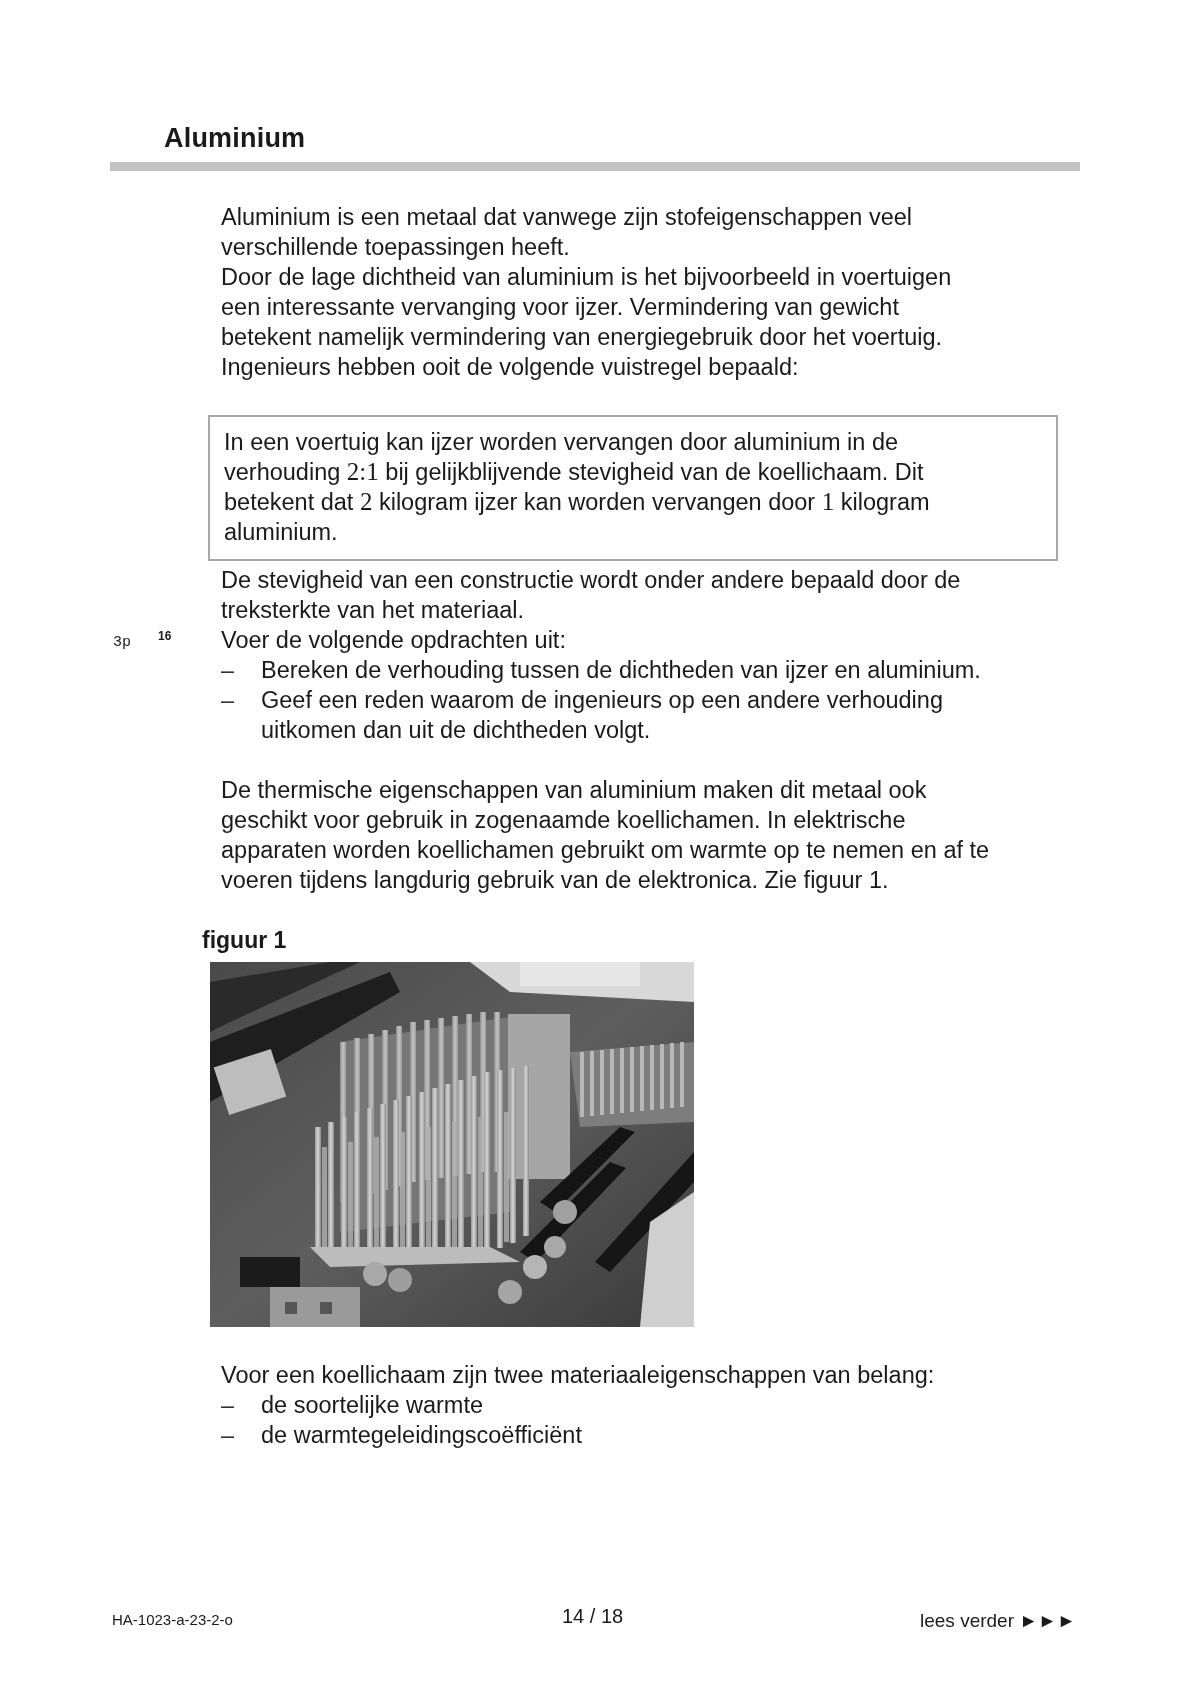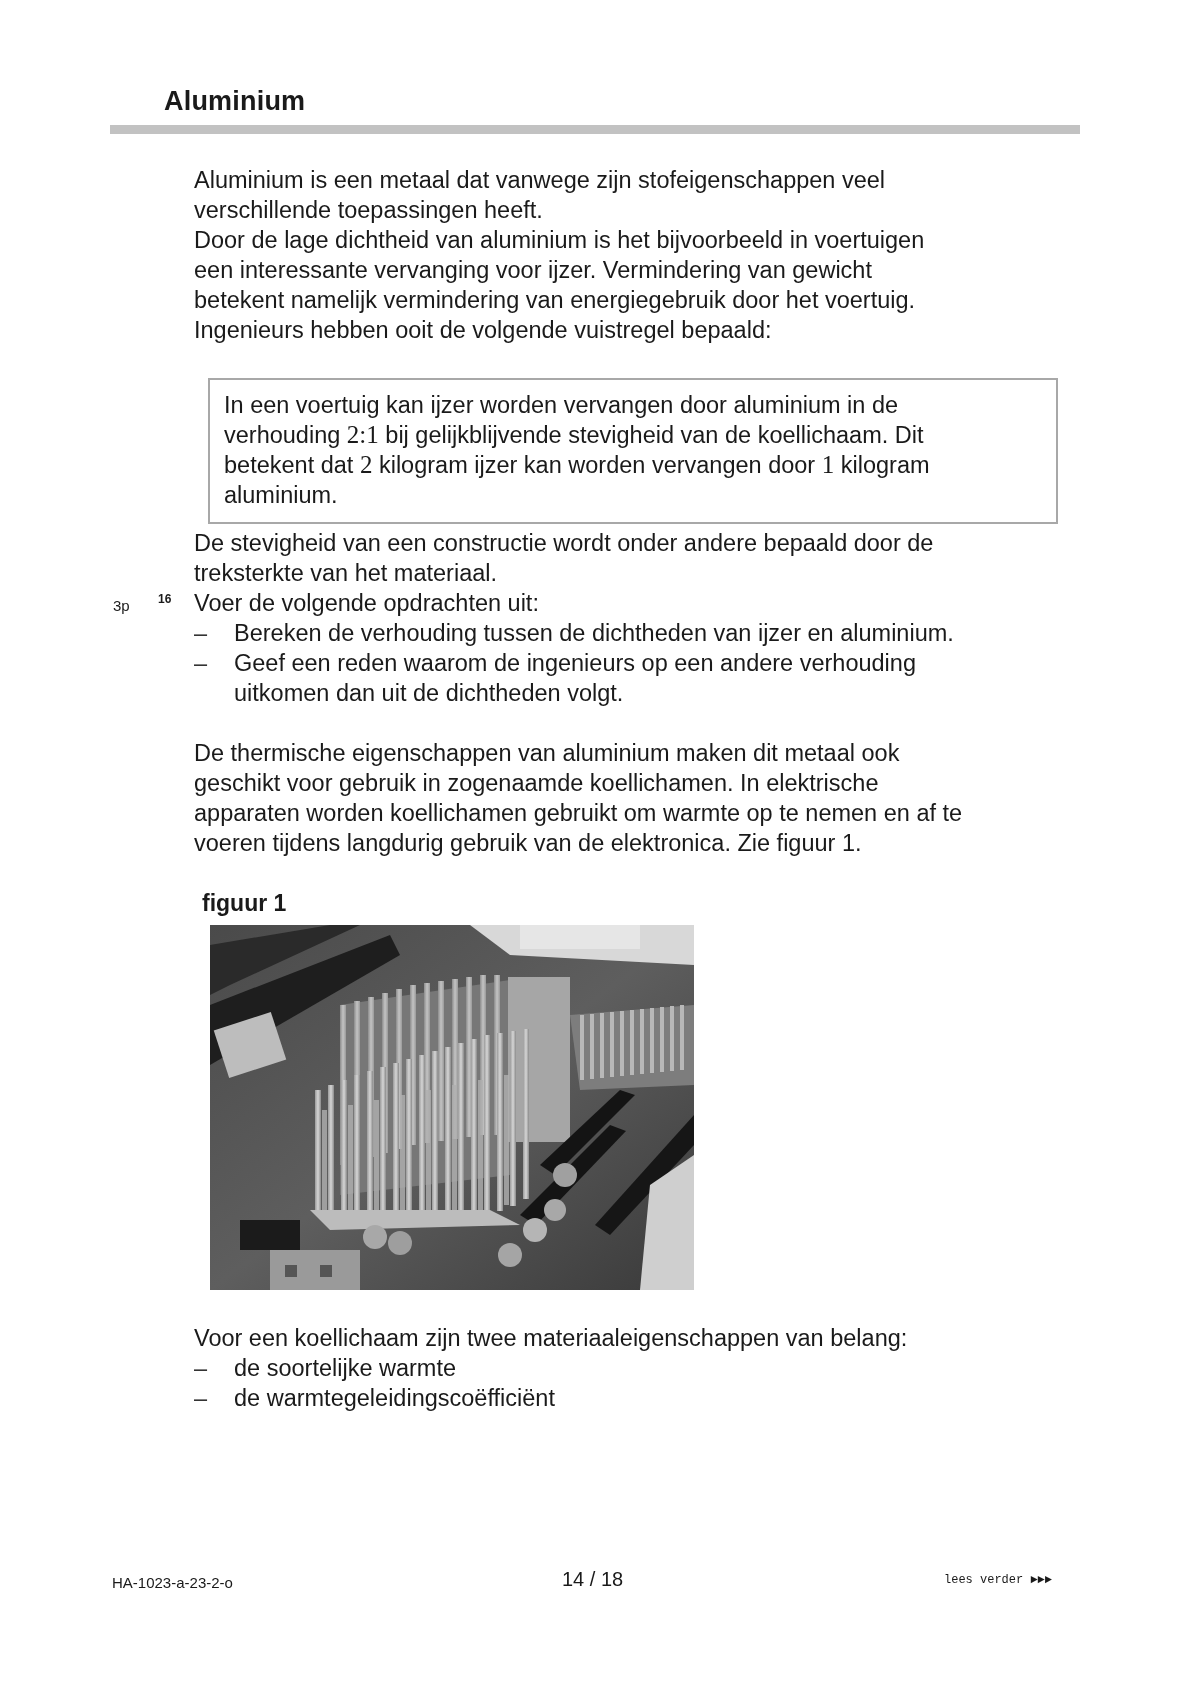--- a/index.html
+++ b/index.html
@@ -8,57 +8,58 @@
       background: #ffffff;
     }
     body {
       width: 1191px;
       height: 1684px;
       position: relative;
       font-family: "Liberation Sans", sans-serif;
       color: #1a1a1a;
       overflow: hidden;
     }
-    .abs { position: absolute; }
+    .abs { position: absolute; margin-top: 37px; }
     .heading {
       left: 164px;
       top: 86px;
       font-size: 27px;
       font-weight: bold;
       letter-spacing: 0.2px;
     }
     .rule {
       left: 110px;
       top: 125px;
       width: 970px;
       height: 9px;
       background: #c2c2c2;
     }
     .para {
-      left: 194px;
+      left: 221px;
       width: 850px;
       font-size: 23.5px;
       line-height: 30px;
     }
     .para p { margin: 0; }
     .rule-box {
       left: 208px;
       top: 378px;
       width: 818px;
       height: 132px;
       border: 2px solid #a8a8a8;
       padding: 10px 14px 0 14px;
       font-size: 23.5px;
       line-height: 30px;
     }
     .num { font-family: "Liberation Serif", serif; font-size: 25px; }
     .points {
       left: 113px;
       top: 597px;
       font-size: 15px;
+      font-family: Liberation Mono, monospace;
     }
     .qnum {
       left: 158px;
       top: 592px;
       font-size: 12px;
       font-weight: bold;
     }
     .dash-item {
       position: relative;
       padding-left: 40px;
@@ -88,24 +89,23 @@
       left: 112px;
       top: 1574px;
       font-size: 15px;
     }
     .footer-center {
       left: 562px;
       top: 1568px;
       font-size: 20px;
     }
     .footer-right {
-      left: 944px;
+      left: 920px;
       top: 1573px;
-      font-size: 12px;
-      font-family: Liberation Mono, monospace;
+      font-size: 19px;
     }
   </style>
 </head>
 <body>
 
 <div class="abs heading">Aluminium</div>
 <div class="abs rule"></div>
 
 <div class="abs para" style="top:165px;">
   <p>Aluminium is een metaal dat vanwege zijn stofeigenschappen veel</p>

